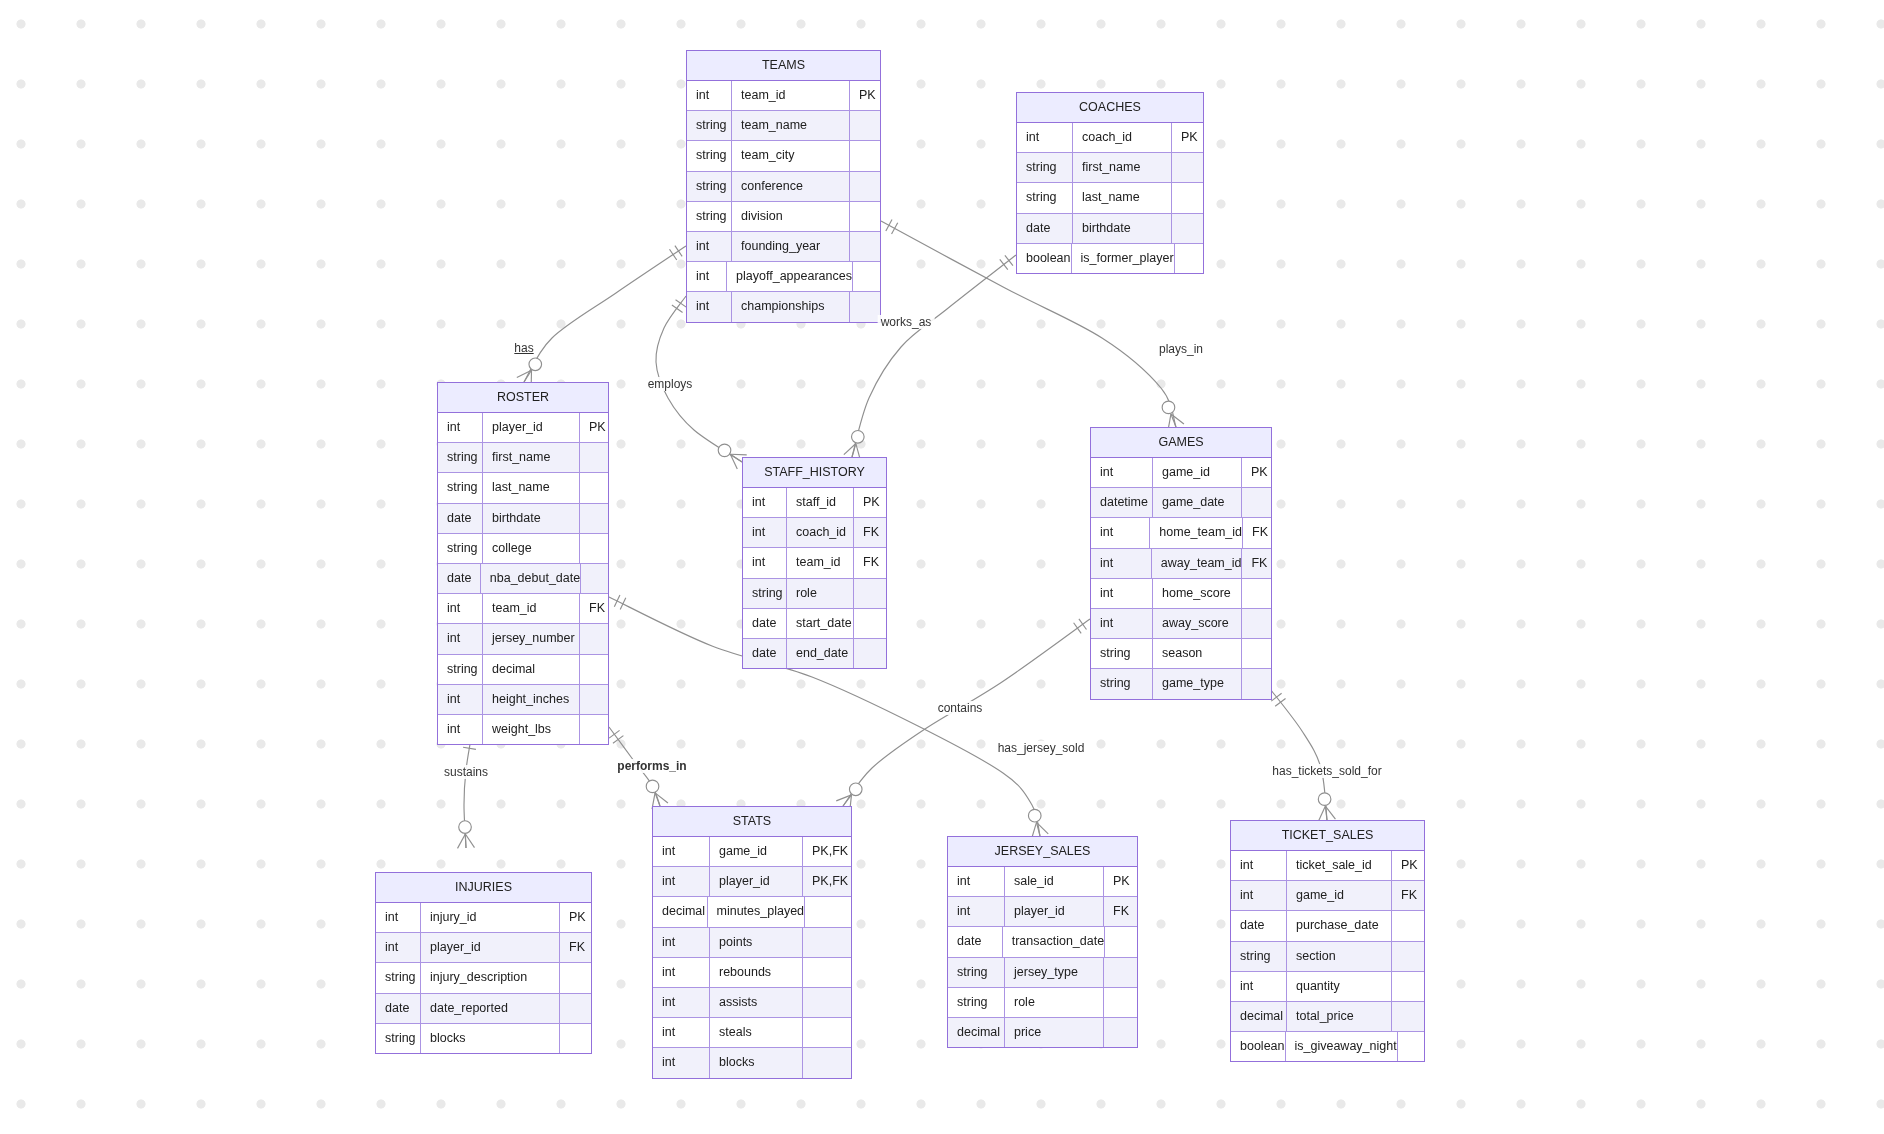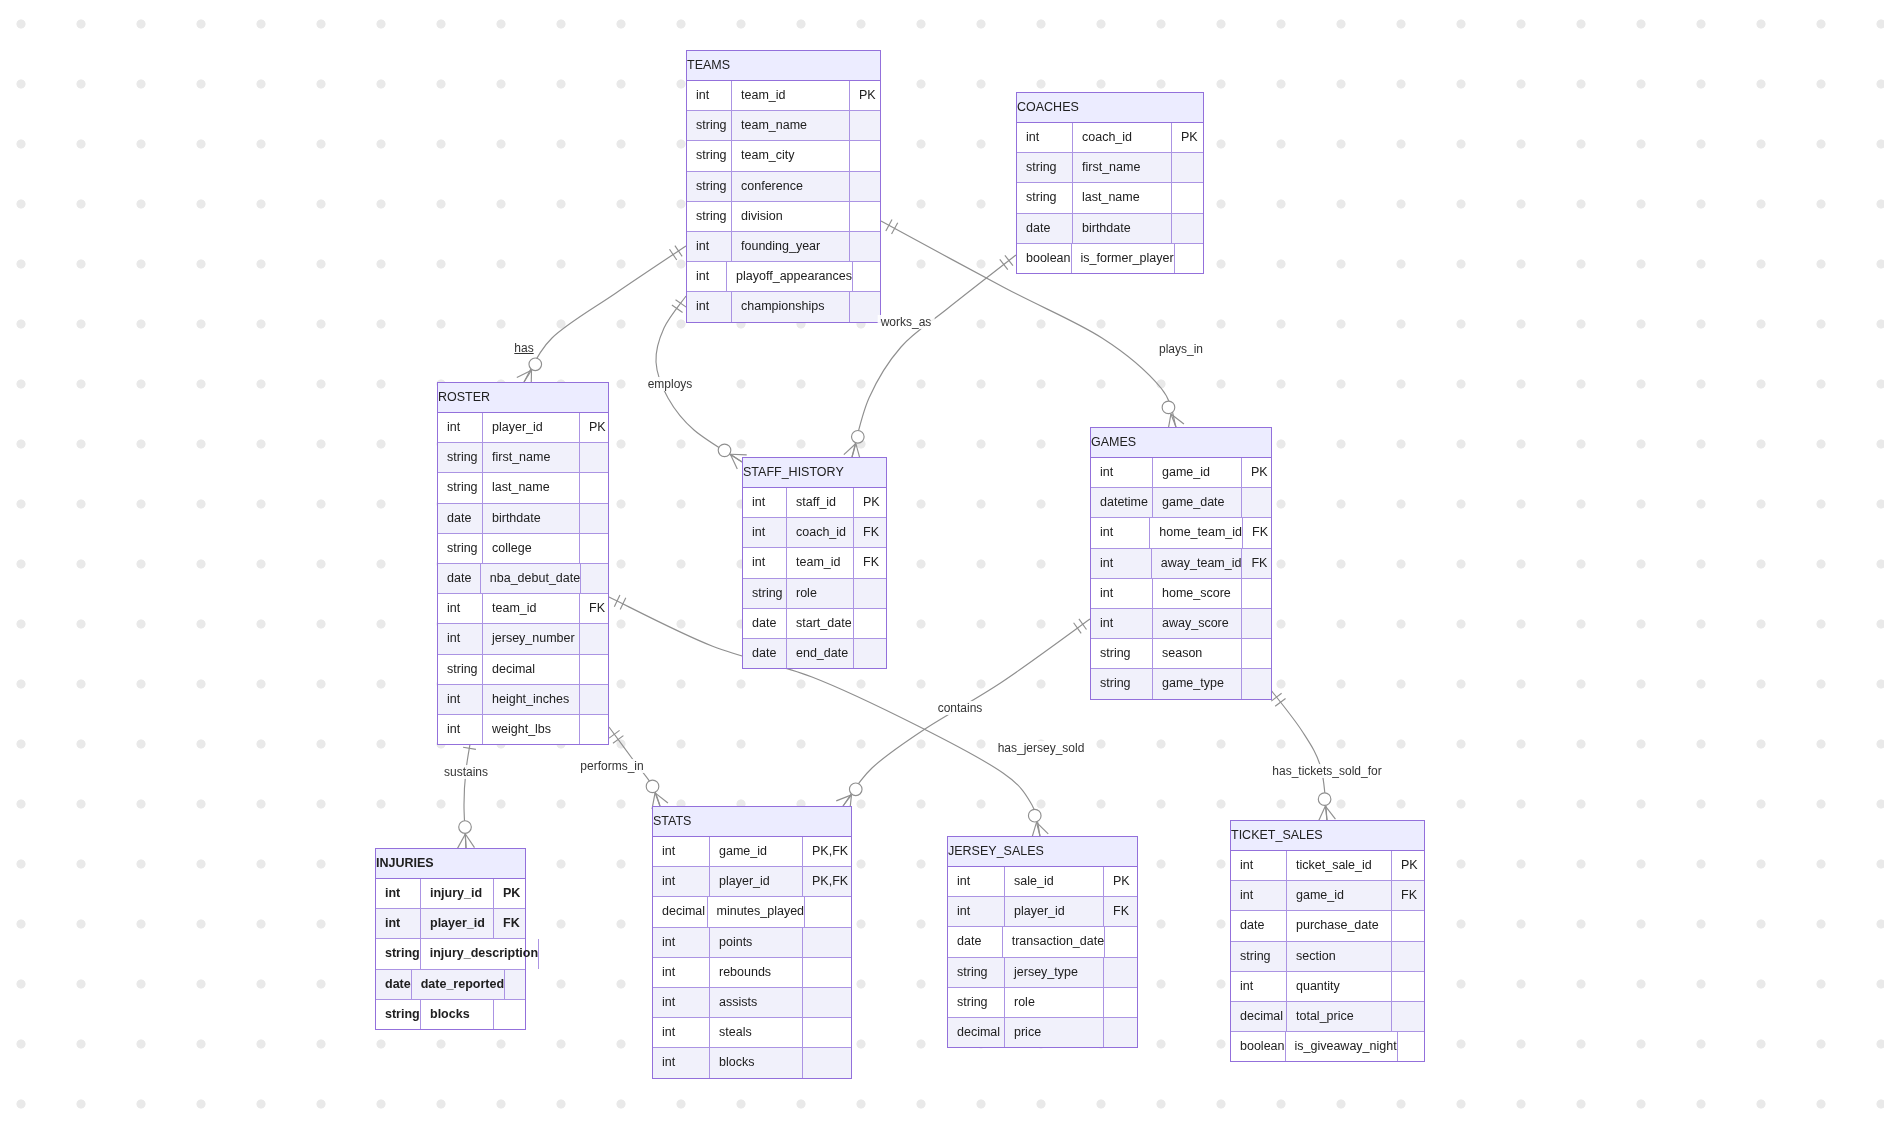--- a/index.html
+++ b/index.html
@@ -11,21 +11,21 @@
     background-size:60px 60px;
     background-position:-9px -6px;
   }
   #edge-layer{position:absolute;left:0;top:0;width:1884px;height:1134px;}
   #entity-layer,#label-layer{position:absolute;left:0;top:0;width:1884px;height:1134px;pointer-events:none;}
   .entity{
     position:absolute;background:#ffffff;border:1.5px solid #9370DB;
     color:#202020;box-sizing:border-box;pointer-events:auto;
   }
   .entity-header{
-    background:#ECECFF;text-align:left;font-size:12.5px;
+    background:#ECECFF;text-align:center;font-size:12.5px;
     height:29px;line-height:29px;border-bottom:1.4px solid #9370DB;
     white-space:nowrap;overflow:hidden;
   }
   .attr-row{display:flex;height:29.2px;line-height:29.2px;font-size:12.5px;border-bottom:1px solid #ab94e3;}
   .attr-row:last-child{border-bottom:none;}
   .attr-row.alt{background:#f1f1fb;}
   .cell{box-sizing:border-box;padding-left:9px;white-space:nowrap;overflow:visible;border-right:1px solid #ab94e3;}
   .cell:last-child{border-right:none;}
   .cell-name{flex:1 1 auto;}
   .rel-label{
@@ -320,21 +320,21 @@
           <div class="cell" style="width: 62px;">string</div>
           <div class="cell cell-name">season</div>
           <div class="cell" style="width: 29px;"></div>
         </div>
         <div class="attr-row alt">
           <div class="cell" style="width: 62px;">string</div>
           <div class="cell cell-name">game_type</div>
           <div class="cell" style="width: 29px;"></div>
         </div>
       </div>
-      <div class="entity" style="left: 375px; top: 848px; width: 151px; font-weight: bold;">
+      <div class="entity" style="left: 375px; top: 872px; width: 217px;">
         <div class="entity-header">INJURIES</div>
         <div class="attr-row">
           <div class="cell" style="width: 45px;">int</div>
           <div class="cell cell-name">injury_id</div>
           <div class="cell" style="width: 31px;">PK</div>
         </div>
         <div class="attr-row alt">
           <div class="cell" style="width: 45px;">int</div>
           <div class="cell cell-name">player_id</div>
           <div class="cell" style="width: 31px;">FK</div>
@@ -469,18 +469,18 @@
           <div class="cell" style="width: 32px;"></div>
         </div>
       </div>
     </div>
   <div id="label-layer">
       <div class="rel-label" style="left: 524px; top: 348px; text-decoration: underline;">has</div>
       <div class="rel-label" style="left: 670px; top: 384px;">employs</div>
       <div class="rel-label" style="left: 906px; top: 322px;">works_as</div>
       <div class="rel-label" style="left: 1181px; top: 349px;">plays_in</div>
       <div class="rel-label" style="left: 466px; top: 772px;">sustains</div>
-      <div class="rel-label" style="left: 612px; top: 766px;">performs_in</div>
+      <div class="rel-label" style="left: 652px; top: 766px; font-weight: bold;">performs_in</div>
       <div class="rel-label" style="left: 960px; top: 708px;">contains</div>
       <div class="rel-label" style="left: 1041px; top: 748px;">has_jersey_sold</div>
       <div class="rel-label" style="left: 1327px; top: 771px;">has_tickets_sold_for</div>
     </div>
 </div>
 
 </body></html>

